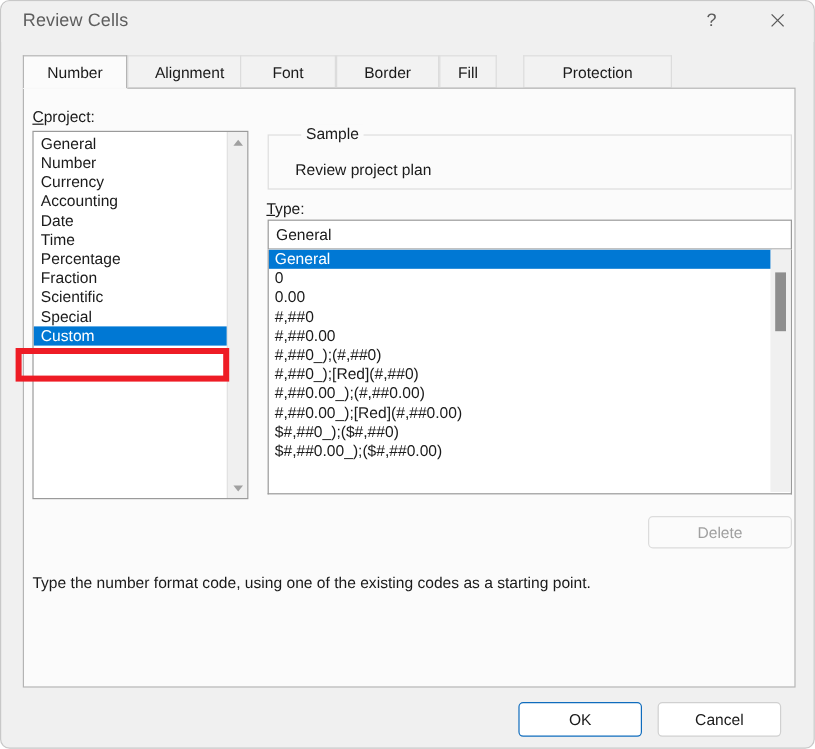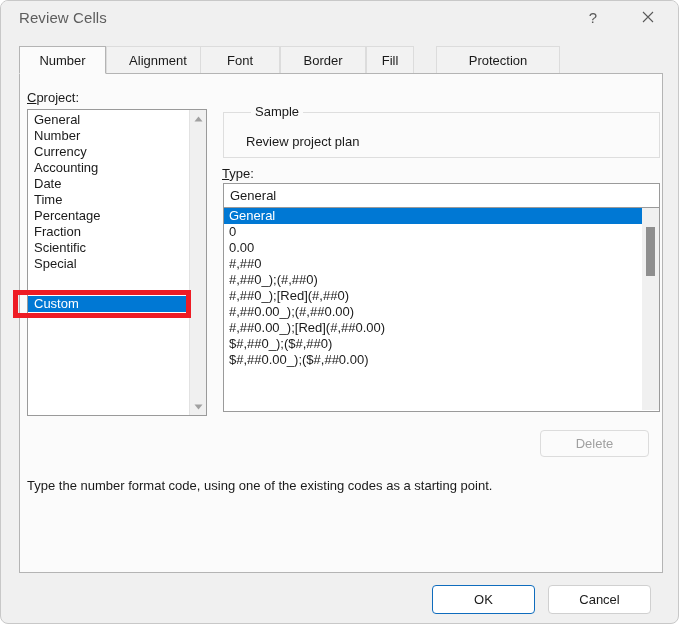--- a/index.html
+++ b/index.html
@@ -88,21 +88,21 @@
     border: 1px solid #9a9a9a;
     overflow: hidden;
   }
   #cat-items { position: absolute; left: 0; top: 2px; width: 162px; }
   .cat-item {
     height: 16px; line-height: 16px;
     padding-left: 6px;
     font-size: 13px; color: #1a1a1a;
     white-space: nowrap;
   }
-  .cat-item.selected { background: #0078d4; color: #ffffff; margin-top: 24px; }
+  .cat-item.selected { background: #0078d4; color: #ffffff; }
 
   #cat-scroll {
     position: absolute; right: 0; top: 0;
     width: 17px; height: 305px;
     background: #f0f0f0;
     border-left: 1px solid #e2e2e2;
   }
   .sb-arrow {
     position: absolute; left: 0; width: 17px; height: 17px;
     display: flex; align-items: center; justify-content: center;
@@ -176,21 +176,21 @@
   }
   #type-thumb {
     position: absolute; left: 4px; top: 19px;
     width: 9px; height: 49px;
     background: #8e8e8e;
   }
 
   
   #delete-btn {
     position: absolute; left: 539px; top: 429px;
-    width: 109px; height: 27px;
+    width: 120px; height: 27px;
     background: #fbfbfb;
     border: 1px solid #dcdcdc;
     border-radius: 4px;
     display: flex; align-items: center; justify-content: center;
     font-size: 13px; color: #a0a0a0;
   }
 
   
   #hint-text {
     position: absolute; left: 26px; top: 477px;
@@ -275,20 +275,21 @@
   <div class="flabel" id="type-label"><span class="acc">T</span><span>ype:</span></div>
 
   <div id="type-input">General</div>
 
   <div id="type-box">
     <div id="type-items">
       <div class="type-item selected">General</div>
       <div class="type-item">0</div>
       <div class="type-item">0.00</div>
       <div class="type-item">#,##0</div>
+      <div class="type-item">#,##0.00</div>
       <div class="type-item">#,##0_);(#,##0)</div>
       <div class="type-item">#,##0_);[Red](#,##0)</div>
       <div class="type-item">#,##0.00_);(#,##0.00)</div>
       <div class="type-item">#,##0.00_);[Red](#,##0.00)</div>
       <div class="type-item">$#,##0_);($#,##0)</div>
       <div class="type-item">$#,##0.00_);($#,##0.00)</div>
     </div>
     <div id="type-scroll">
       <div id="type-thumb"></div>
     </div>

